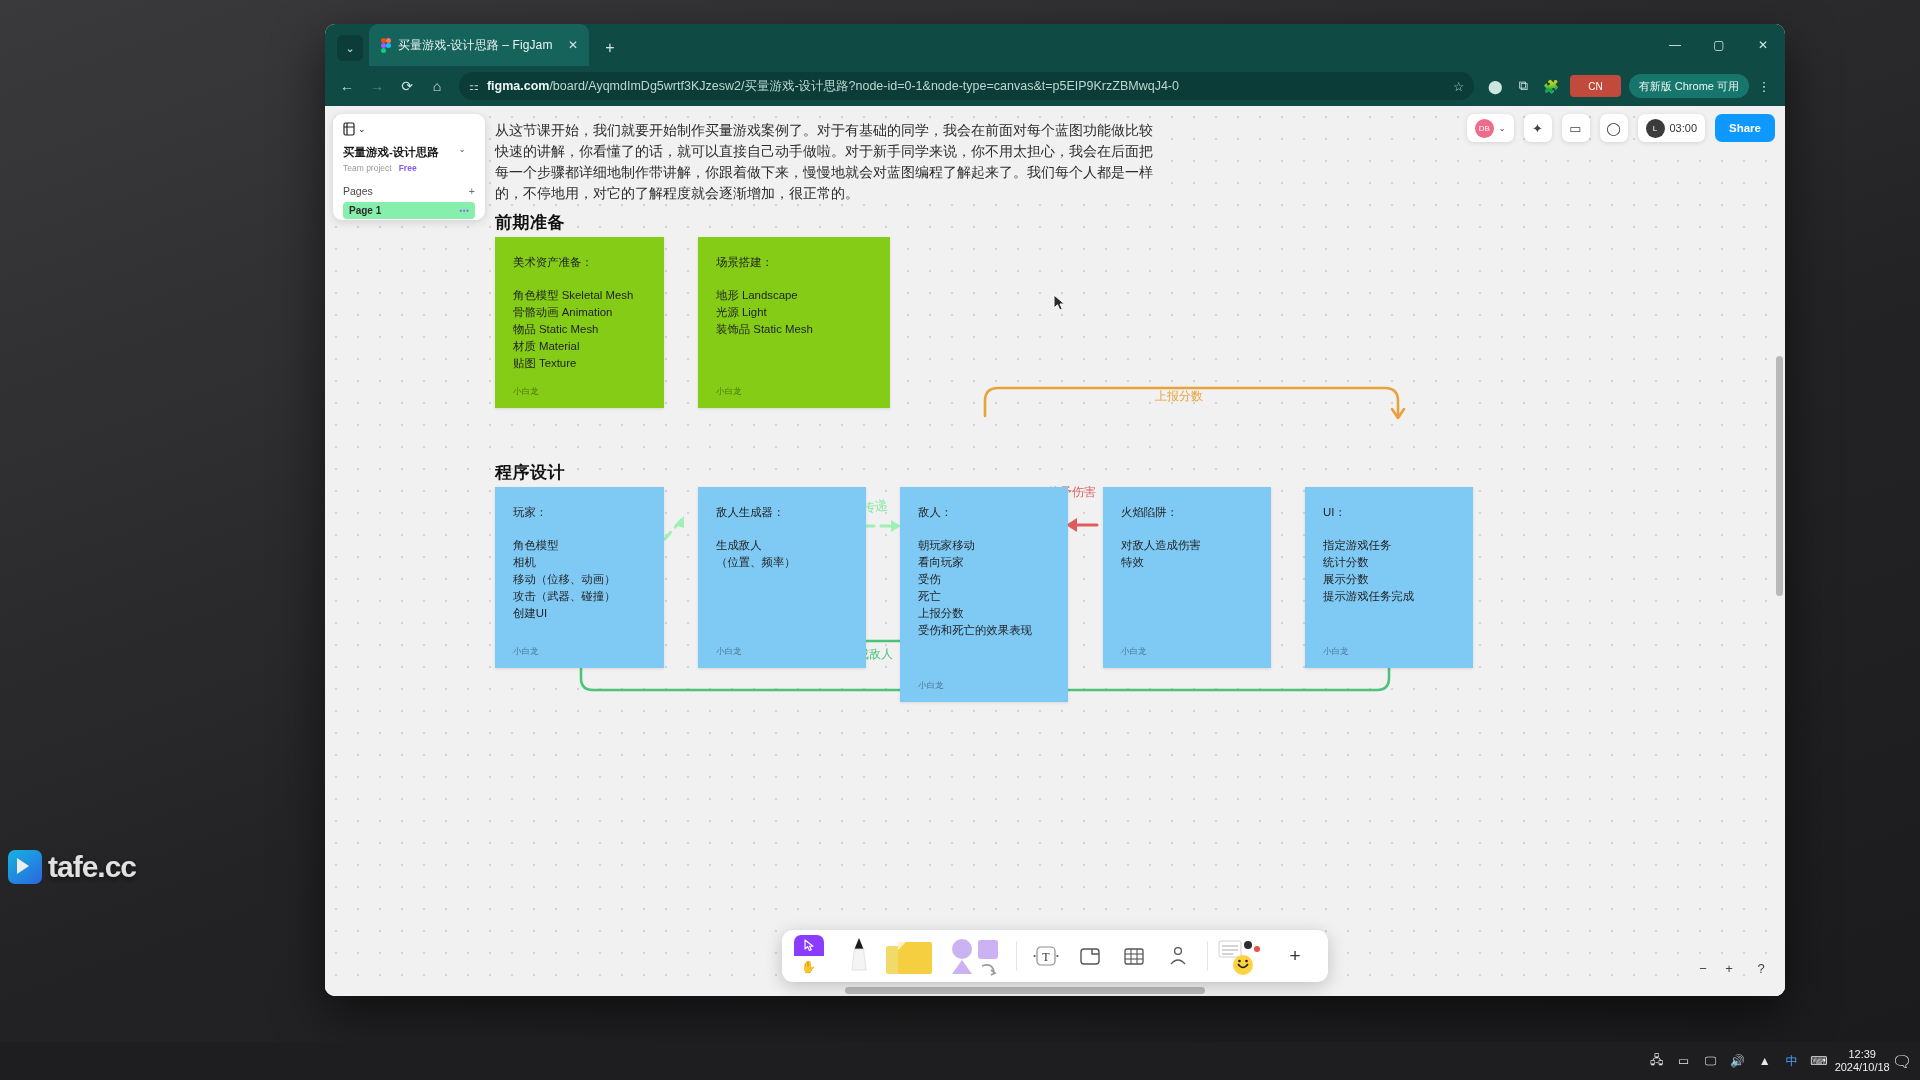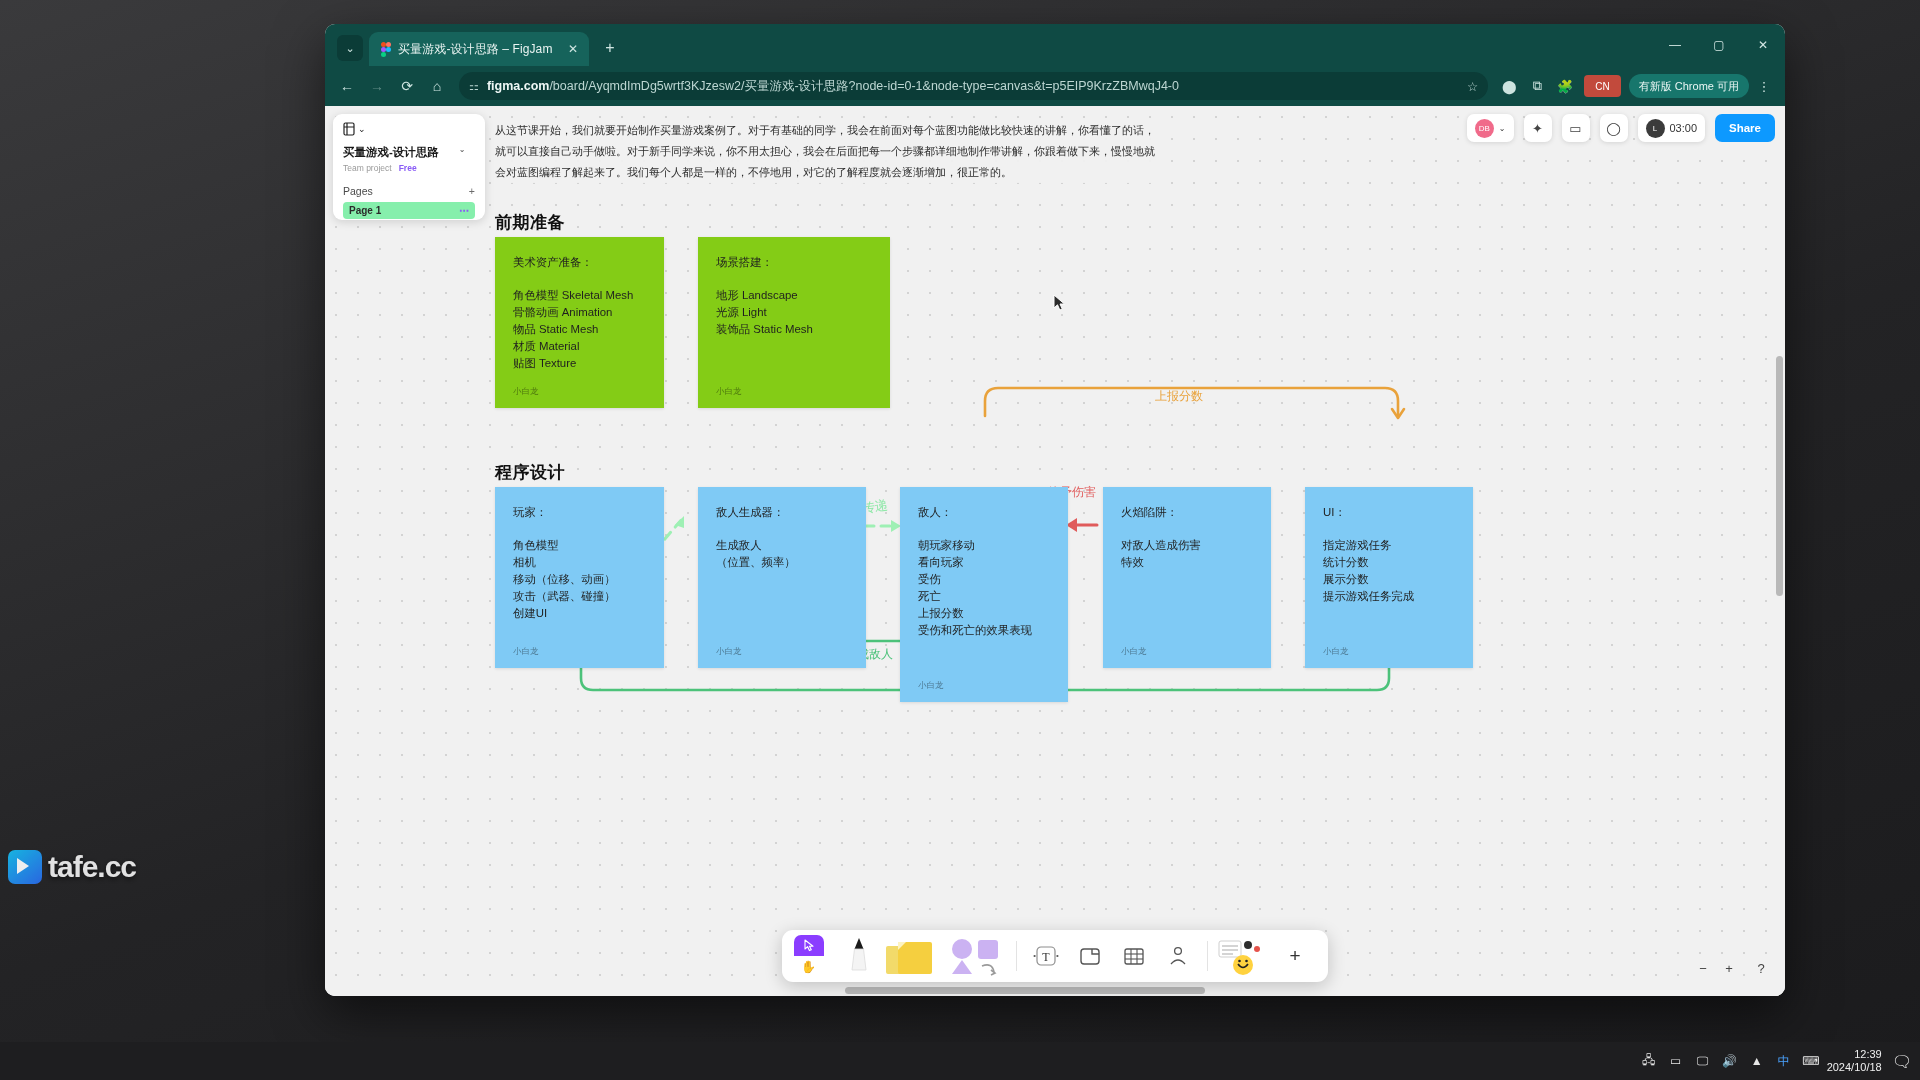--- a/index.html
+++ b/index.html
@@ -24,21 +24,21 @@
   .tabstrip {
     height: 42px; background: #0f4a44; display: flex; align-items: flex-end;
     padding-left: 6px; position: relative; flex: none;
   }
   .tabsearch {
     width: 26px; height: 26px; margin: 0 6px 5px 6px; border-radius: 6px;
     background: #0b3c37; color: #cfe6e2; display: flex; align-items: center;
     justify-content: center; font-size: 11px;
   }
   .tab {
-    height: 34px; min-width: 220px; max-width: 260px; background: #16635b;
+    height: 42px; min-width: 220px; max-width: 260px; background: #16635b;
     border-radius: 9px 9px 0 0; display: flex; align-items: center;
     padding: 0 8px; gap: 7px; color: #eaf4f2; font-size: 12px;
   }
   .tab .favicon { width: 14px; height: 14px; flex: none; position: relative; }
   .tab .favicon i {
     position: absolute; width: 5px; height: 5px; border-radius: 50%; display:block;
   }
   .tab-title {
     flex: 1; white-space: nowrap; overflow: hidden; text-overflow: ellipsis;
     font-size: 12px; letter-spacing: .1px;
@@ -66,21 +66,21 @@
     flex: 1; height: 28px; background: #0b3c37; border-radius: 14px;
     display: flex; align-items: center; padding: 0 10px; gap: 8px;
     margin: 0 6px; color: #bcd6d2; font-size: 12.5px; overflow: hidden;
   }
   .omnibox .urltext { white-space: nowrap; overflow: hidden; text-overflow: ellipsis; }
   .omnibox .urltext b { color: #eef7f5; font-weight: 700; }
   .tbicon { width: 26px; height: 26px; display:flex; align-items:center;
     justify-content:center; color:#cde4e0; font-size:13px; }
   .profilepill {
     height: 22px; background:#c24a3c; color:#fff; font-size:10px; border-radius:4px;
-    padding:0 11px; display:flex; align-items:center; margin-left:4px;
+    padding:0 18px; display:flex; align-items:center; margin-left:4px;
   }
   .updatepill {
     height: 24px; background:#17766c; color:#eaf6f4; font-size:11px;
     border-radius:12px; padding:0 10px; display:flex; align-items:center; margin-left:6px;
   }
   
   .page { flex: 1; position: relative; background: #f1f1f1; overflow: hidden; }
   
   .canvas {
     position: absolute; inset: 0;
@@ -125,21 +125,21 @@
   .avatar-dark { width:19px;height:19px;border-radius:50%;background:#3b3b3b;color:#fff;
     font-size:8px;display:flex;align-items:center;justify-content:center;}
   .share-btn {
     height: 28px; background:#0d99ff; color:#fff; border-radius:7px; padding:0 14px;
     display:flex; align-items:center; font-size:11.5px; font-weight:600;
   }
   
   .board { position:absolute; inset:0; }
   .intro-para {
     position: absolute; left: 170px; top: 14px; width: 665px;
-    font-size: 11px; line-height: 21px; color: #2c2c2c;
+    font-size: 14px; line-height: 21px; color: #2c2c2c;
     font-family: "Liberation Sans","DejaVu Sans",sans-serif;
     background: rgba(241,241,241,0.92);
   }
   .section-title {
     position: absolute; font-size: 17px; font-weight: 700; color: #111;
     letter-spacing: .5px;
   }
   .note {
     position: absolute; padding: 17px 18px 8px 18px;
     font-size: 11.4px; line-height: 17px; color: #1f1f1f;
@@ -204,22 +204,22 @@
   .wm-text { font-size:30px; font-weight:700; color:#f2f2f2; letter-spacing:-1px;
     text-shadow:0 2px 5px rgba(0,0,0,.6); }
   
   .taskbar {
     position:absolute; left:0; right:0; bottom:0; height:38px;
     background:#1e1e20; display:flex; align-items:center; justify-content:flex-end;
     padding-right: 8px; gap: 0;
   }
   .tray { display:flex; align-items:center; gap:11px; color:#e7e7e7; font-size:12px; }
   .tray .ti { width:16px;height:16px;display:flex;align-items:center;justify-content:center;}
-  .clock { color:#f0f0f0; font-size:11px; line-height:13px; text-align:right;
-    margin-left:8px; margin-right:10px;}
+  .clock { color:#f0f0f0; font-size:11px; line-height:13px; text-align:center;
+    margin-left:8px; margin-right:2px;}
 </style>
 </head>
 <body>
 
 <div id="desktop">
 
   <div id="browser">
 
     <div class="tabstrip">
       <div class="tabsearch">⌄</div>

